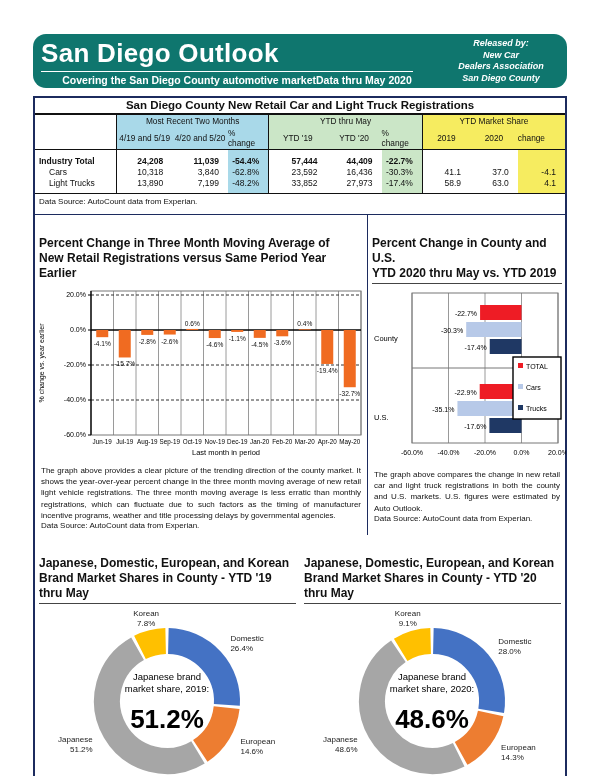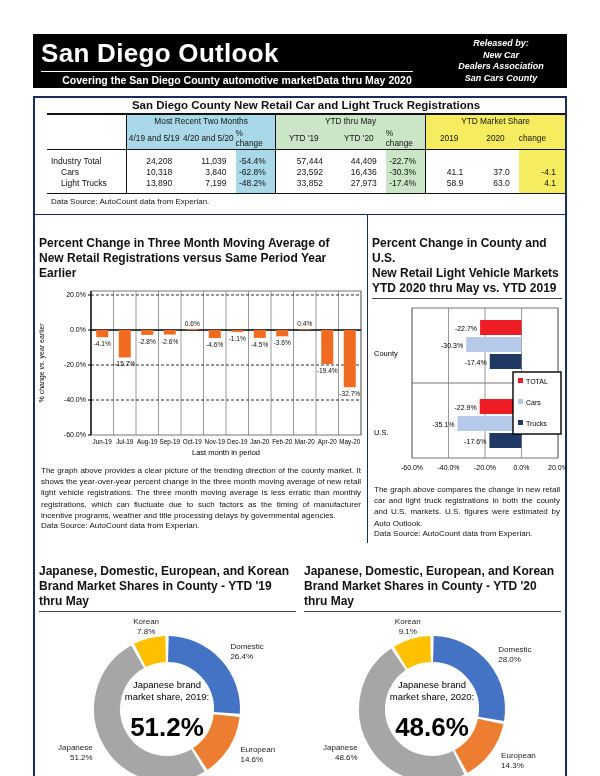--- a/index.html
+++ b/index.html
@@ -1,41 +1,41 @@
 <!DOCTYPE html>
 <html><head>
 <meta charset="utf-8">
 <style>
   * { margin:0; padding:0; box-sizing:border-box; }
   body { width:600px; height:776px; background:#fff; font-family:"Liberation Sans", sans-serif; color:#111; }
   .page { width:534px; margin:34px 33px 0; }
 
   
-  .masthead { position:relative; background:#000000; color:#fff; height:54px; }
+  .masthead { position:relative; background:#0f766e; color:#fff; height:54px;border-radius:13px; }
   .mast-title { font-size:26px; font-weight:bold; padding:4px 0 0 8px; letter-spacing:.3px; }
   .mast-rule { position:absolute; left:8px; top:37px; width:372px; border-top:1.5px solid #fff; }
   .mast-sub { position:absolute; left:8px; top:40px; width:392px; display:flex; justify-content:center; font-weight:bold; font-size:10.5px; }
   .released { position:absolute; right:5px; top:4px; width:122px; text-align:center; font-style:italic; font-weight:bold; font-size:9px; line-height:1.3; }
 
   
   .main-box { margin-top:8px; border:2px solid #1c2b5e; }
 
   
-  .regtable { border-bottom:1.5px solid #1c2b5e;padding-left:12px; }
+  .regtable { border-bottom:1.5px solid #1c2b5e; }
   .tbl-title { text-align:center; font-weight:bold; font-size:11.5px; padding:1px 0 2px; border-bottom:2px solid #111; }
   table { width:100%; border-collapse:collapse; font-size:8.5px; }
   .grp td, .sub td { text-align:center; font-size:8.3px; padding:1px 0; }
   .sub td { border-bottom:1.2px solid #111; }
   .sub .sr { text-align:left; padding-right:5px; }
   .bL { border-left:1px solid #111; }
   .c-blue { background:#a9d9e9; }
   .c-green { background:#cbe6c7; }
   .c-yellow { background:#f6ec60;margin-left:20px; }
   tbody td { padding:0 0 1px; }
-  tbody tr:first-child td { padding-top:6px; }
+  tbody tr:first-child td { padding-top:6px;font-weight:bold; }
   tbody tr:last-child td { padding-bottom:5px; }
   td.lbl { text-align:left; padding-left:4px; }
   td.ind { padding-left:14px; }
   td.num { text-align:right; padding-right:9px; }
   .tbl-source { border-top:1px solid #111; font-size:8px; padding:3px 0 8px 4px; }
 
   
   .charts-row { display:flex; }
   .panel-left { width:334px; }
   .panel-right { width:200px; border-left:1.5px solid #1c2b5e; }
@@ -63,21 +63,21 @@
     <div class="mast-title">San Diego Outlook</div>
     <div class="mast-rule"></div>
     <div class="mast-sub">
       <span>Covering the San Diego County automotive market</span>
       <span>Data thru May 2020</span>
     </div>
     <div class="released">
       <div>Released by:</div>
       <div>New Car</div>
       <div>Dealers Association</div>
-      <div>San Cars County</div>
+      <div>San Diego County</div>
     </div>
   </header>
 
   <div class="main-box">
 
     <section class="regtable">
       <div class="tbl-title">San Diego County New Retail Car and Light Truck Registrations</div>
       <table>
         <colgroup>
           <col style="width:15.4%">
@@ -227,21 +227,20 @@
               <text x="292.25" y="161" text-anchor="middle" font-size="6.3">Apr-20</text>
               <text x="314.75" y="161" text-anchor="middle" font-size="6.3">May-20</text>
               <text x="191" y="172" text-anchor="middle" font-size="7.5">Last month in period</text>
             </svg></div>
         <p class="note">The graph above provides a clear picture of the trending direction of the county market. It shows the year-over-year percent change in the three month moving average of new retail light vehicle registrations. The three month moving average is less erratic than monthly registrations, which can fluctuate due to such factors as the timing of manufacturer incentive programs, weather and title processing delays by governmental agencies.</p>
         <div class="note-src">Data Source: AutoCount data from Experian.</div>
       </div>
       <div class="panel-right">
         <div class="chart-title underlined">
           <div>Percent Change in County and U.S.</div>
-          <div>New Retail Light Vehicle Markets</div>
           <div>YTD 2020 thru May vs. YTD 2019</div>
         </div>
         <div id="chart2"><svg viewBox="0 0 198 176" width="198" height="176">
               <line x1="44" y1="6" x2="44" y2="156" stroke="#999" stroke-width="1"></line>
               <line x1="80.5" y1="6" x2="80.5" y2="156" stroke="#999" stroke-width="1"></line>
               <line x1="117" y1="6" x2="117" y2="156" stroke="#999" stroke-width="1"></line>
               <line x1="153.5" y1="6" x2="153.5" y2="156" stroke="#999" stroke-width="1"></line>
               <line x1="190" y1="6" x2="190" y2="156" stroke="#999" stroke-width="1"></line>
               <rect x="44" y="6" width="146" height="150" fill="none" stroke="#777" stroke-width="1"></rect>
               <line x1="44" y1="81" x2="190" y2="81" stroke="#777" stroke-width="1"></line>

